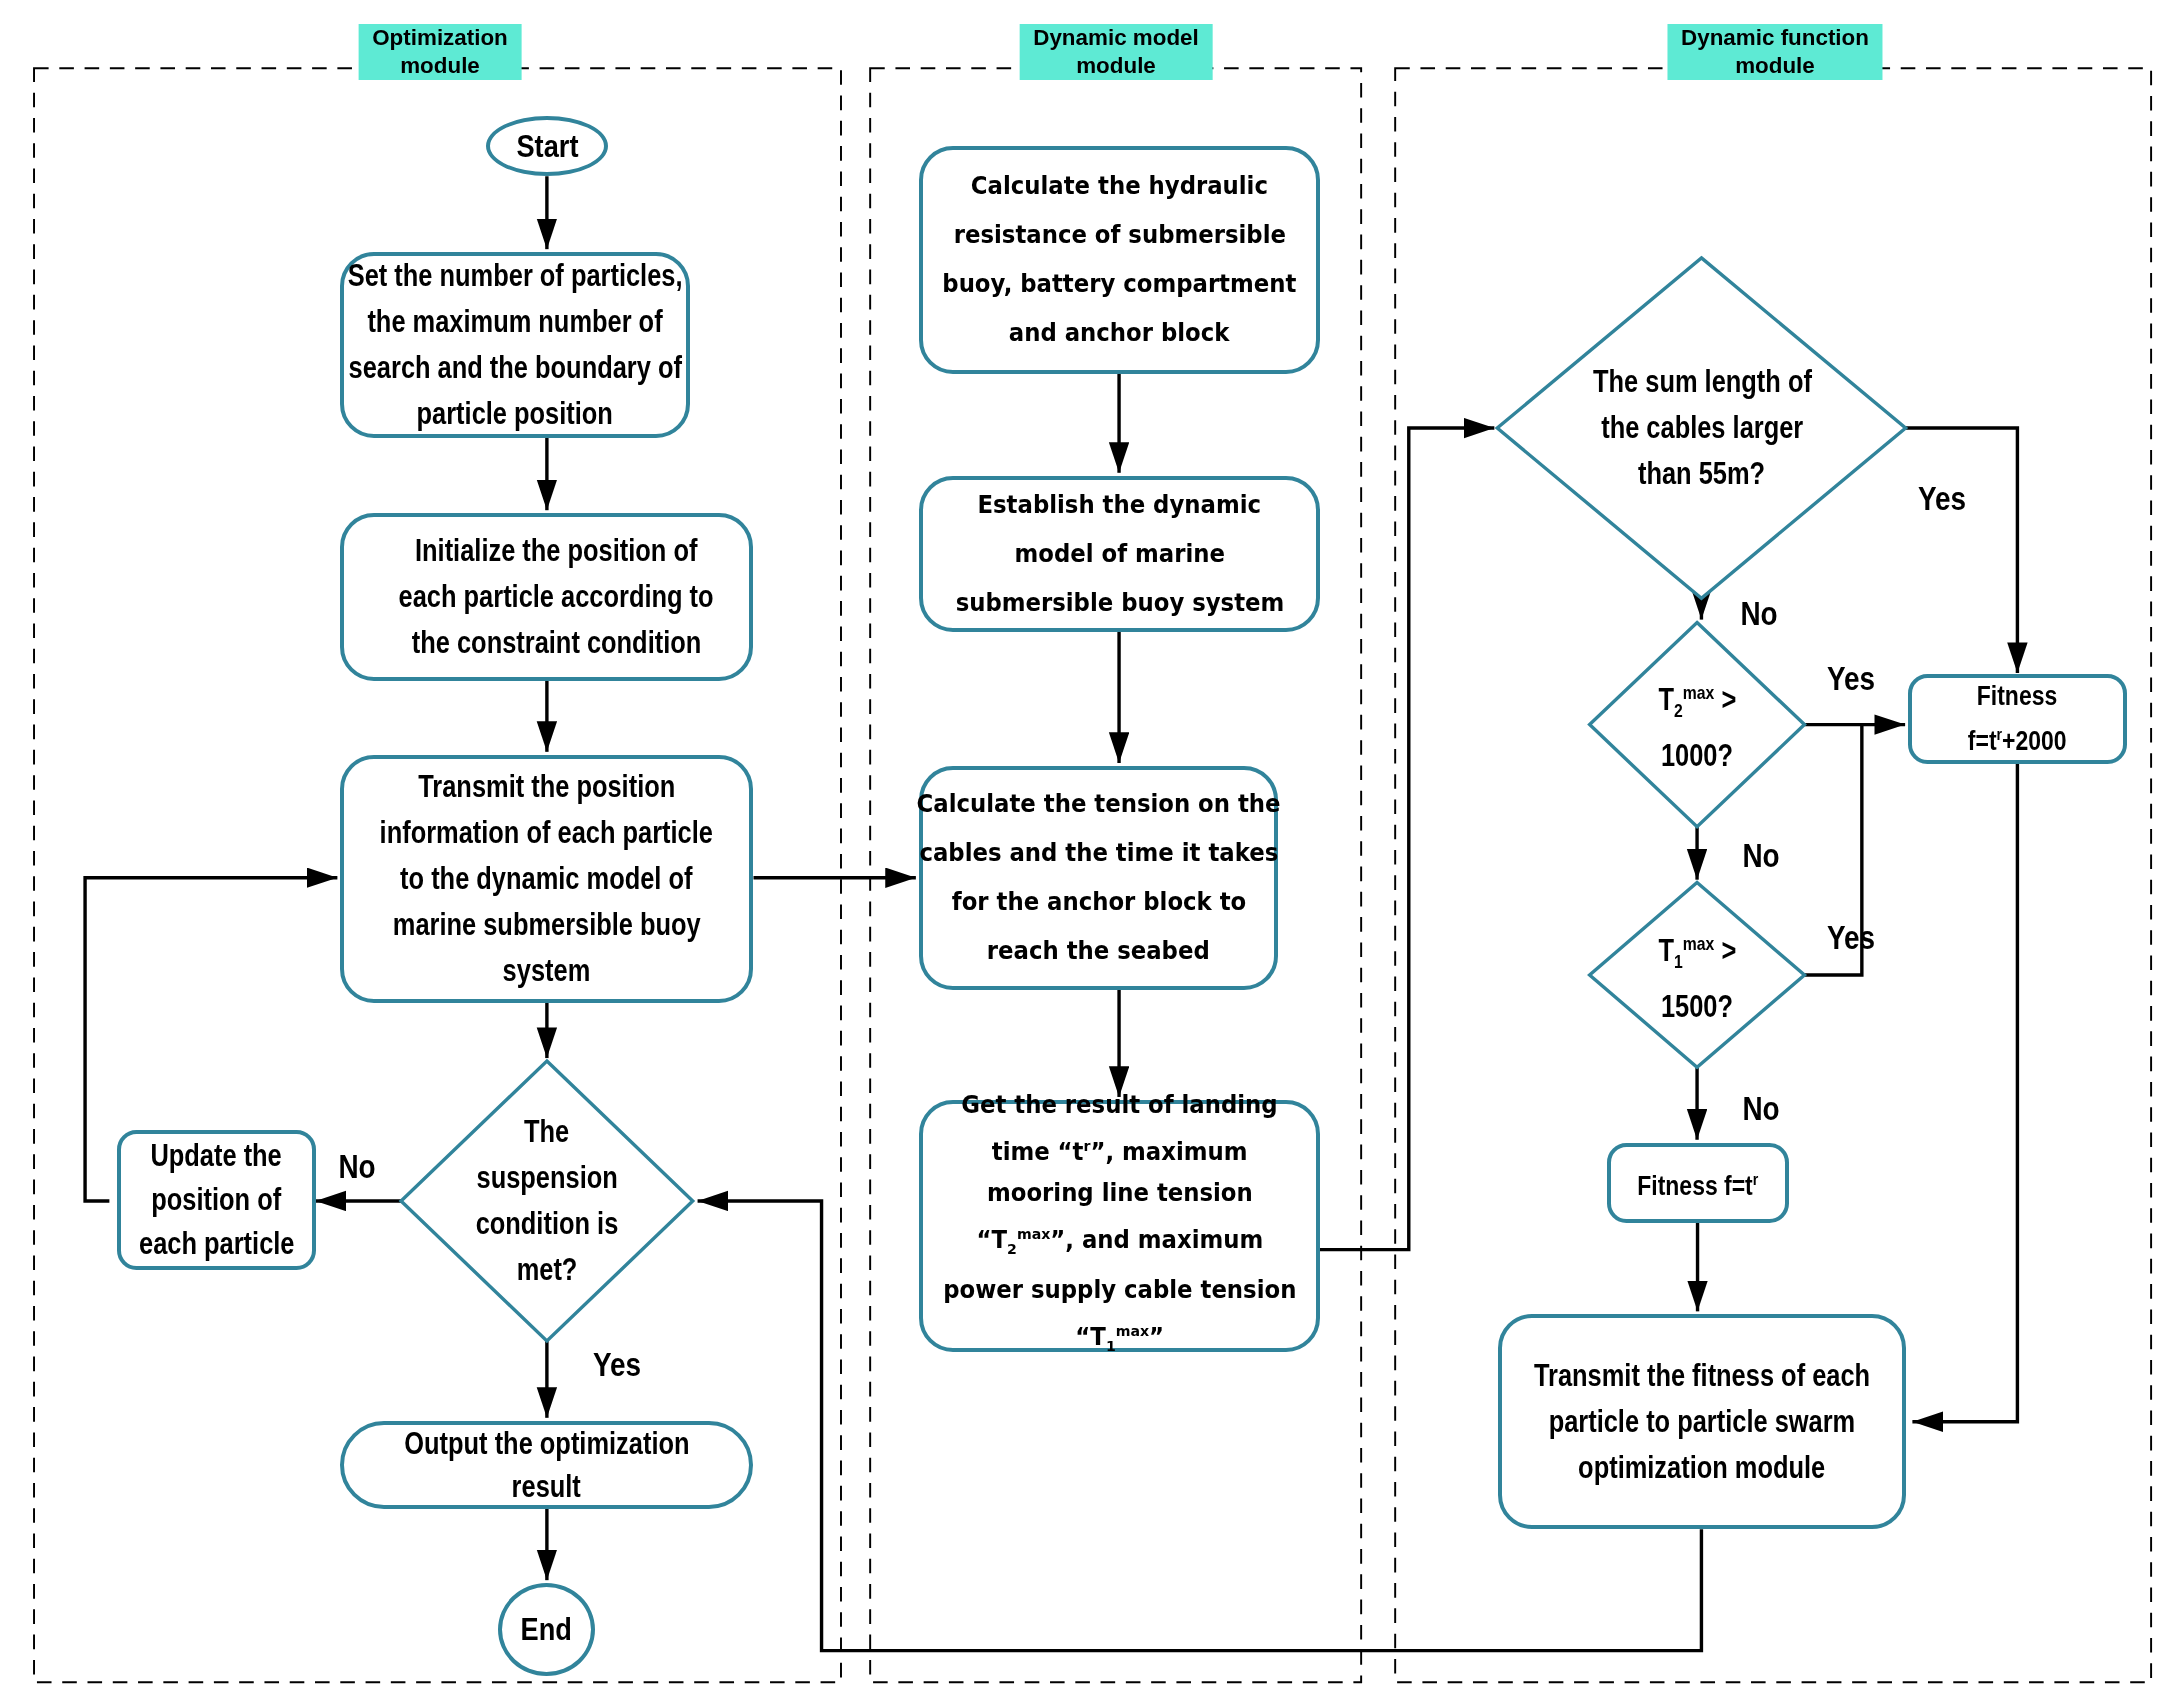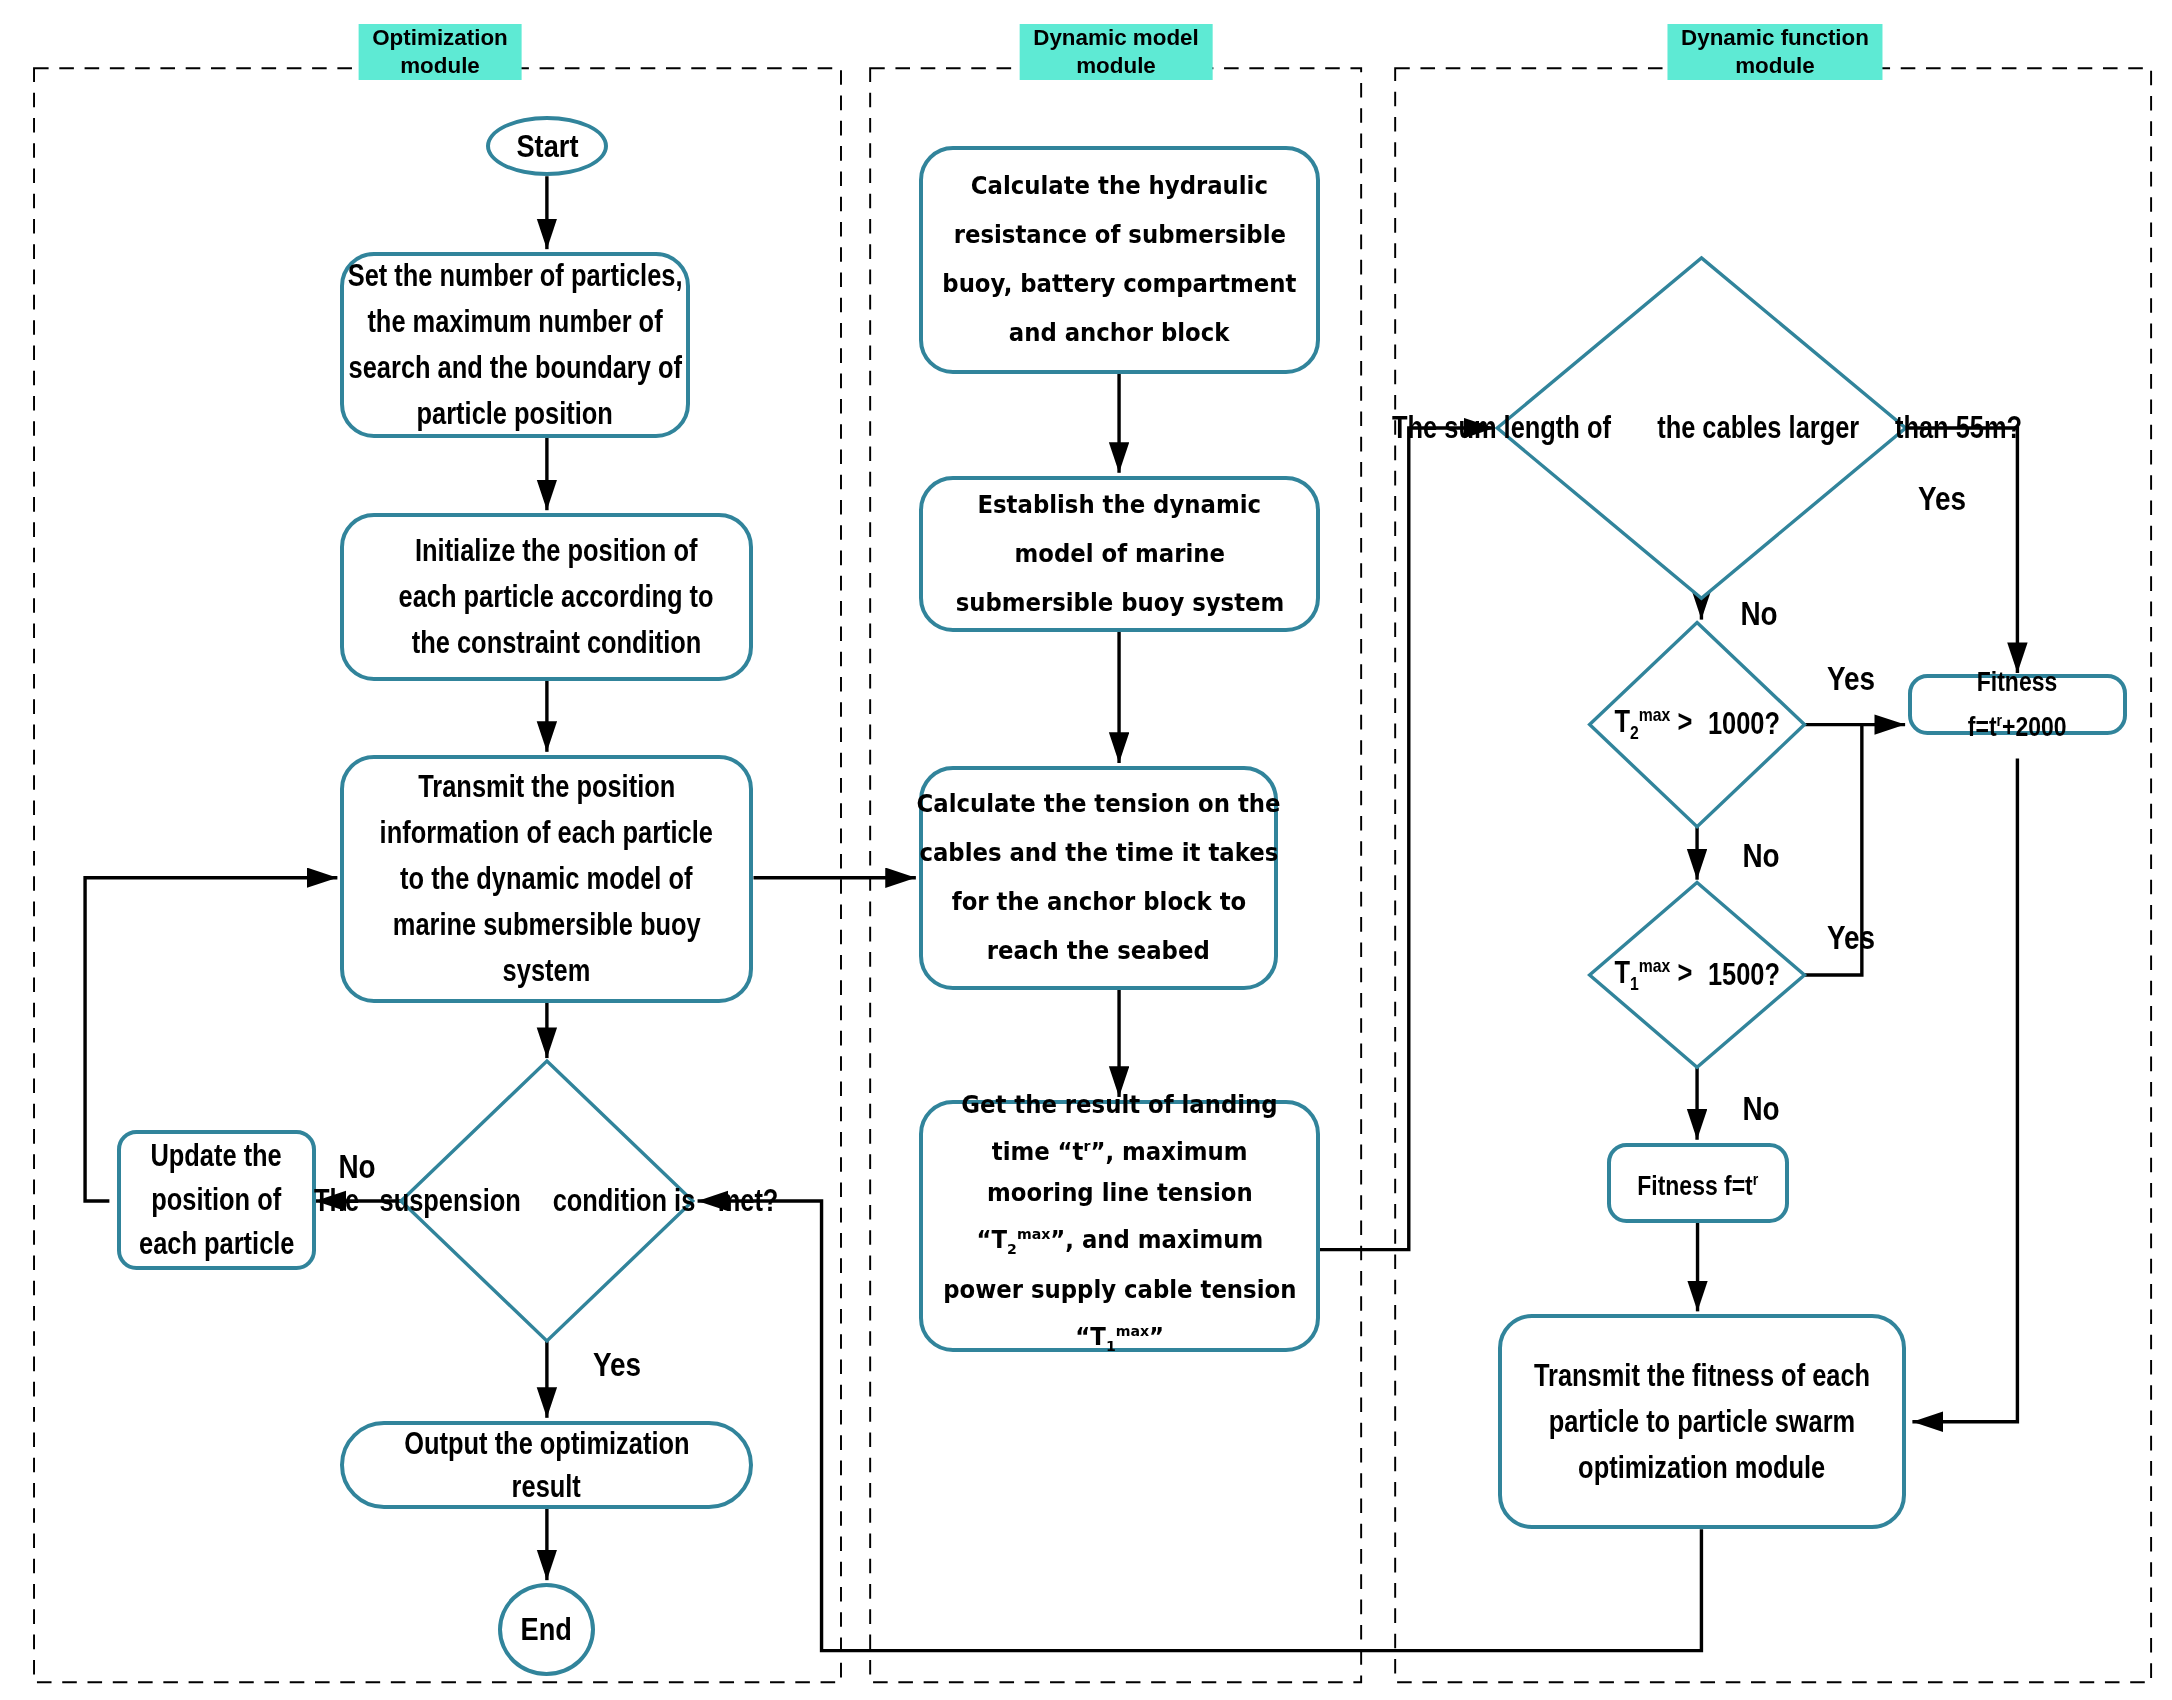--- a/index.html
+++ b/index.html
@@ -5,21 +5,21 @@
   html,body{margin:0;padding:0;background:#ffffff;}
   #canvas{position:relative;width:2172px;height:1701px;background:#ffffff;overflow:hidden;
           font-family:"Liberation Sans",sans-serif;color:#000;}
   svg.wires{position:absolute;left:0;top:0;z-index:1;}
   .node{position:absolute;box-sizing:border-box;z-index:2;background:#fff;
         border:4.4px solid #31849B;display:flex;flex-direction:column;
         justify-content:center;align-items:center;text-align:center;}
   .box{border-radius:34px;}
   .smallbox{border-radius:19.4px;}
   .terminator{border-radius:50%;}
-  .dtext{position:absolute;z-index:3;display:flex;flex-direction:row;justify-content:center;
+  .dtext{position:absolute;z-index:3;display:flex;flex-direction:column;justify-content:center;
          align-items:center;text-align:center;background:transparent;transform:translate(-50%,-50%);}
   .narrow .line{font-weight:bold;font-size:31px;line-height:46px;transform:scaleX(0.82);white-space:nowrap;}
   .wide .line{font-family:"DejaVu Sans",sans-serif;font-weight:bold;font-size:24px;line-height:49px;
               transform:scaleX(0.95);white-space:nowrap;}
   .m4 .line{line-height:41px;}
   .lh78 .line{line-height:38px;font-size:28px;}
   .lh88 .line{line-height:43px;}
   .lh90 .line{line-height:44px;}
   .term-label{font-weight:bold;font-size:32px;transform:scaleX(0.85);}
   .flabel{position:absolute;z-index:3;font-weight:bold;font-size:34px;transform:translate(-50%,-50%) scaleX(0.82);
@@ -178,21 +178,21 @@
   <div class="dtext narrow lh90" style="left:1697px;top:724px;width:204px;">
     <div class="line">T<sub>2</sub><sup>max</sup> &gt;</div>
     <div class="line">1000?</div>
   </div>
 
   <div class="dtext narrow lh90" style="left:1697px;top:975px;width:204px;">
     <div class="line">T<sub>1</sub><sup>max</sup> &gt;</div>
     <div class="line">1500?</div>
   </div>
 
-  <div class="node smallbox narrow lh78" style="left:1908px;top:674px;width:219px;height:61px;">
+  <div class="node smallbox narrow lh78" style="left:1908px;top:674px;width:219px;height:90px;">
     <div class="line">Fitness</div>
     <div class="line">f=t<sup>r</sup>+2000</div>
   </div>
 
   <div class="node smallbox narrow lh78" style="left:1607px;top:1143px;width:182px;height:80px;">
     <div class="line">Fitness f=t<sup>r</sup></div>
   </div>
 
   <div class="node box narrow" style="left:1498px;top:1314px;width:408px;height:215px;">
     <div class="line">Transmit the fitness of each</div>

